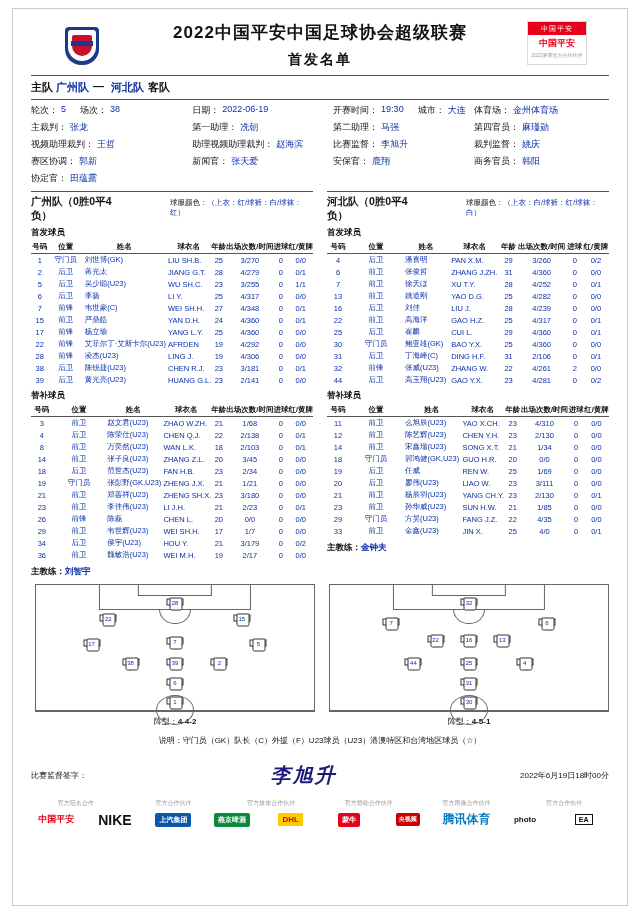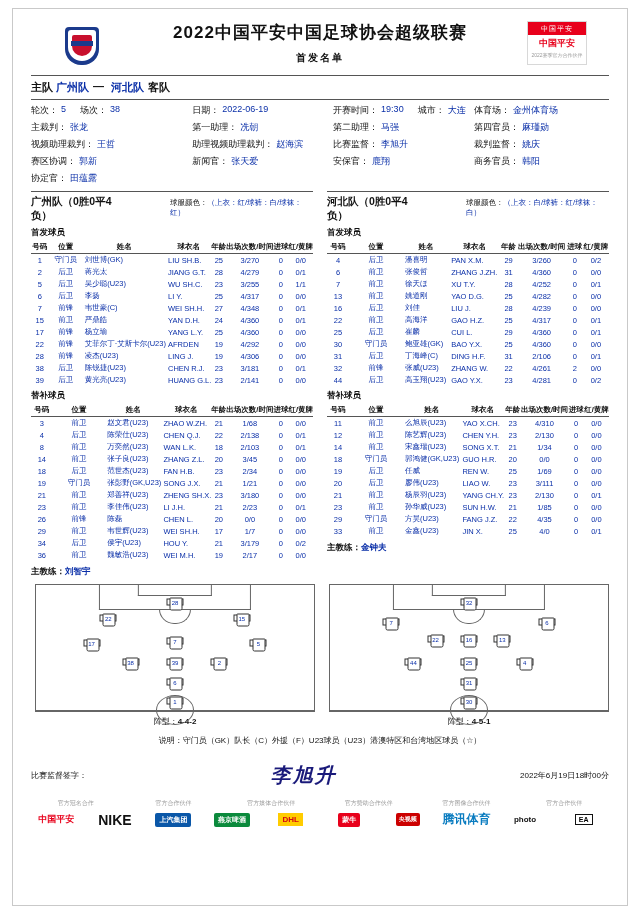--- a/index.html
+++ b/index.html
@@ -10,21 +10,21 @@
   }
   .sheet{position:absolute;left:12px;top:8px;width:616px;height:898px;border:1px solid #c9c9c9;background:#fff;box-sizing:border-box;}
   
   .hdr{position:relative;height:62px;}
   .crest{position:absolute;left:52px;top:18px;width:34px;height:40px;}
   .crest .shield{width:34px;height:38px;background:#1b3a8c;border-radius:4px 4px 16px 16px;position:relative;overflow:hidden;}
   .crest .shield:before{content:"";position:absolute;left:3px;top:3px;right:3px;bottom:4px;border-radius:3px 3px 14px 14px;background:#fff;}
   .crest .shield:after{content:"";position:absolute;left:7px;top:8px;right:7px;bottom:9px;border-radius:2px 2px 10px 10px;background:#c8102e;}
   .crest .bar{position:absolute;left:6px;top:14px;width:22px;height:5px;background:#1b3a8c;z-index:3;}
   .title{text-align:center;font-size:17px;font-weight:bold;letter-spacing:1px;padding-top:12px;color:#111;}
-  .subtitle{text-align:center;font-size:10px;font-weight:bold;letter-spacing:2px;margin-top:7px;color:#111;}
+  .subtitle{text-align:center;font-size:14px;font-weight:bold;letter-spacing:2px;margin-top:7px;color:#111;}
   .sponsor{position:absolute;right:40px;top:12px;width:58px;height:42px;border:1px solid #d8d8d8;text-align:center;background:#fff;}
   .sponsor .sp-top{height:13px;background:#e8001b;color:#fff;font-size:7px;line-height:13px;letter-spacing:1px;}
   .sponsor .sp-mid{font-size:9px;color:#e8001b;font-weight:bold;line-height:16px;}
   .sponsor .sp-bot{font-size:5px;color:#999;line-height:8px;}
   
   .meta{margin:4px 18px 0 18px;border-top:1px solid #555;padding-top:4px;font-size:9px;color:#111;}
   .meta .row{display:flex;align-items:baseline;margin-bottom:4px;}
   .meta .teams{font-size:11px;font-weight:bold;}
   .meta .cell{display:flex;margin-right:10px;white-space:nowrap;}
   .meta .lab{color:#111;}
@@ -406,21 +406,21 @@
                 <td class="en">FAN H.B.</td>
                 <td>23</td>
                 <td>2/34</td>
                 <td>0</td>
                 <td>0/0</td>
               </tr>
               <tr>
                 <td class="num">19</td>
                 <td class="pos">守门员</td>
                 <td class="nm">张彭野(GK,U23)</td>
-                <td class="en">SONG J.X.</td>
+                <td class="en">ZHENG J.X.</td>
                 <td>21</td>
                 <td>1/21</td>
                 <td>0</td>
                 <td>0/0</td>
               </tr>
               <tr>
                 <td class="num">21</td>
                 <td class="pos">前卫</td>
                 <td class="nm">郑善祥(U23)</td>
                 <td class="en">ZHENG SH.X.</td>

